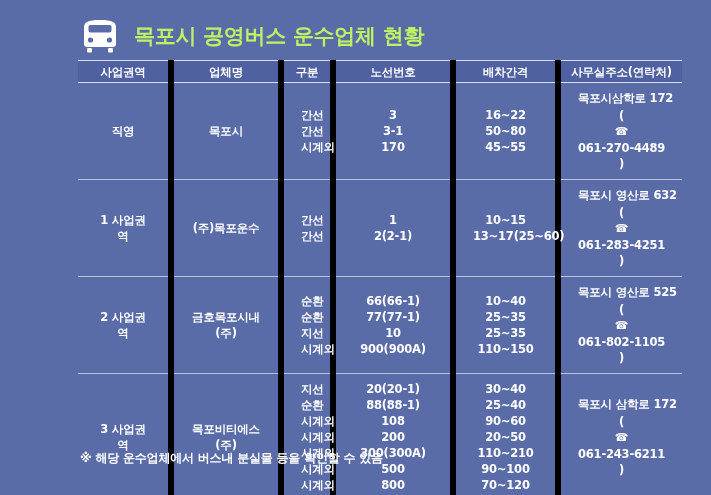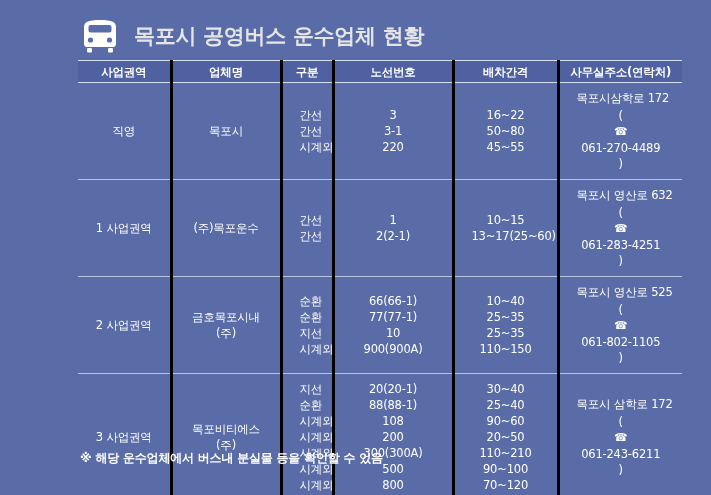--- a/index.html
+++ b/index.html
@@ -31,21 +31,21 @@
     gap: 12px;
     height: 44px;
   }
   .bus-icon {
     width: 44px;
     height: 34px;
     flex: none;
     display: block;
   }
   .title-text {
-    color: #e5e5e5;
+    color: #bef264;
     font-size: 21px;
     font-weight: bold;
     letter-spacing: -0.3px;
     white-space: nowrap;
   }
 
   
   .table-wrap {
     position: absolute;
     left: 78px;
@@ -54,38 +54,38 @@
   }
   table.bus-table {
     width: 554px;
     border-collapse: collapse;
     table-layout: fixed;
     color: #ffffff;
   }
   table.bus-table th,
   table.bus-table td {
     border-left: 1px solid #A8B4D8;
-    border-right: 3px solid #000000;
+    border-right: 6px solid #000000;
     text-align: center;
     vertical-align: middle;
     padding: 0;
     line-height: 16px;
   }
   table.bus-table thead th {
     background: #4F61A0;
     font-size: 11.5px;
     font-weight: bold;
     height: 21px;
     border-top: 1px solid #D8DFF0;
     border-bottom: 1px solid #D8DFF0;
     letter-spacing: -0.2px;
   }
   table.bus-table tbody td {
     font-size: 11.5px;
-    font-weight: normal;
+    font-weight: bold;
     border-bottom: 1px solid #B9C3E0;
     padding: 7px 17px;
     letter-spacing: -0.2px;
   }
   table.bus-table tbody tr:last-child td {
     border-bottom: 1px solid #D8DFF0;
   }
   
   table.bus-table th:first-child,
   table.bus-table td:first-child {
@@ -172,21 +172,21 @@
             <span class="stack">
               <span>간선</span>
               <span>간선</span>
               <span>시계외</span>
             </span>
           </td>
           <td>
             <span class="stack">
               <span>3</span>
               <span>3-1</span>
-              <span>220</span>
+              <span>170</span>
             </span>
           </td>
           <td>
             <span class="stack">
               <span>16~22</span>
               <span>50~80</span>
               <span>45~55</span>
             </span>
           </td>
           <td>

